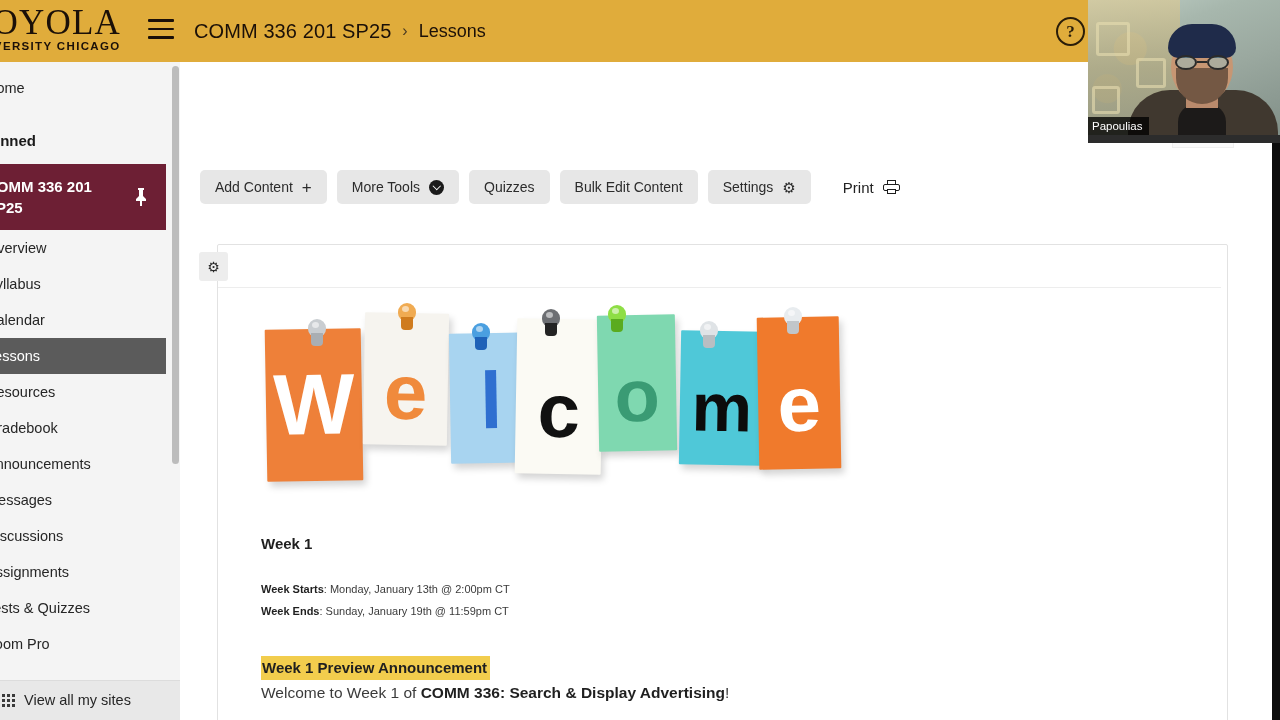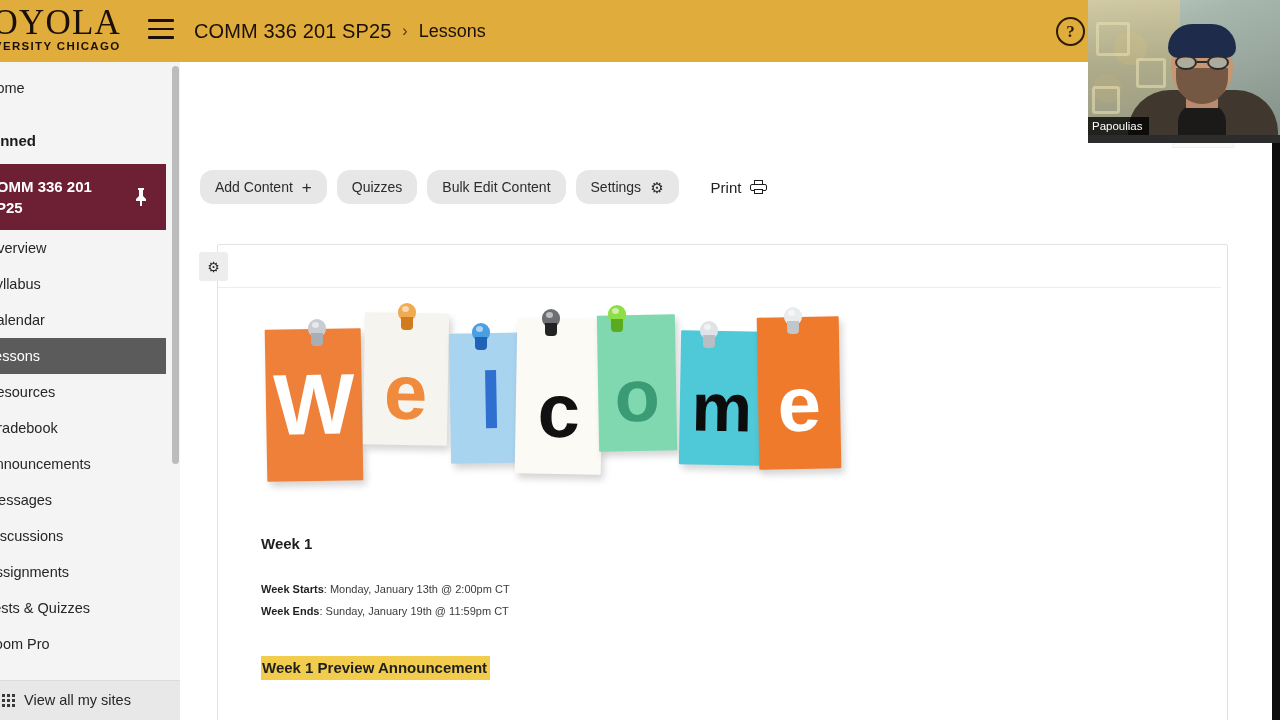--- a/index.html
+++ b/index.html
@@ -266,21 +266,21 @@
     left: 20px;
     top: 108px;
     display: flex;
     align-items: center;
     gap: 10px;
   }
   .tbtn {
     height: 34px;
     background: #e7e7e7;
     border: none;
-    border-radius: 13px;
+    border-radius: 5px;
     padding: 0 15px;
     font-size: 14px;
     color: #2c2c2c;
     display: inline-flex;
     align-items: center;
     gap: 9px;
     cursor: pointer;
     font-family: "Liberation Sans", sans-serif;
     white-space: nowrap;
   }
@@ -714,20 +714,24 @@
   <div class="side-divider"></div>
 
   <div class="main">
 
     <div class="toolbar">
       <button class="tbtn">
         <span>Add Content</span>
         <span class="ic ic-plus">+</span>
       </button>
 
+      <button class="tbtn">
+        <span>More Tools</span>
+        <span class="ic ic-dl"></span>
+      </button>
 
 
       <button class="tbtn">
         <span>Quizzes</span>
       </button>
 
       <button class="tbtn">
         <span>Bulk Edit Content</span>
       </button>
 
@@ -815,20 +819,23 @@
 
         <div class="p-dates">
           <b>Week Starts</b><span>: Monday, January 13th @ 2:00pm CT</span><br>
           <b>Week Ends</b><span>: Sunday, January 19th @ 11:59pm CT</span>
         </div>
 
         <div>
           <span class="hl">Week 1 Preview Announcement</span>
         </div>
 
+        <div class="p-welcome">
+          <span>Welcome to Week 1 of </span><b>COMM 336: Search &amp; Display Advertising</b><span>!</span>
+        </div>
 
       </div>
     </div>
   </div>
 
   <div class="ghost-box"></div>
 
   <div class="pip">
     <div class="pip-bg"></div>
     <div class="pip-bg2"></div>

